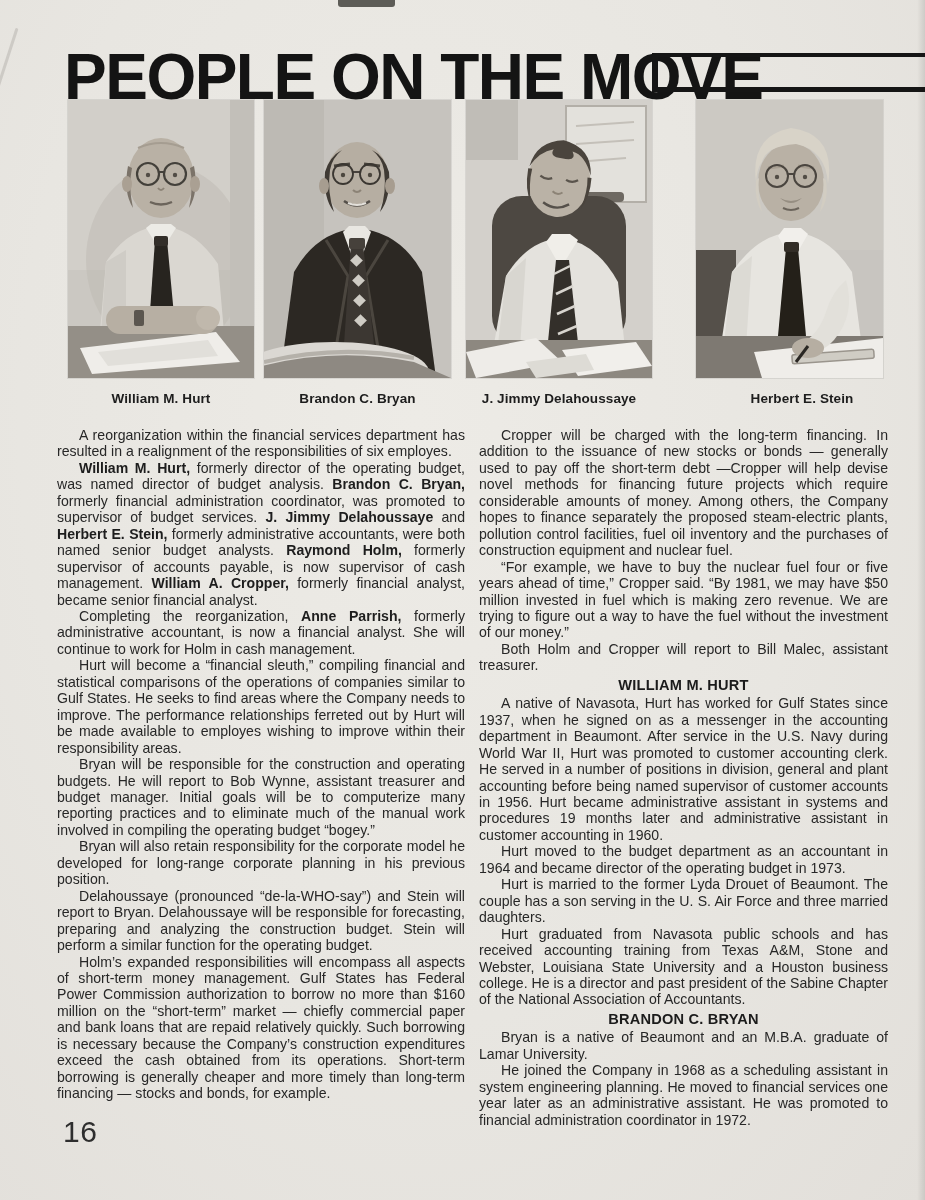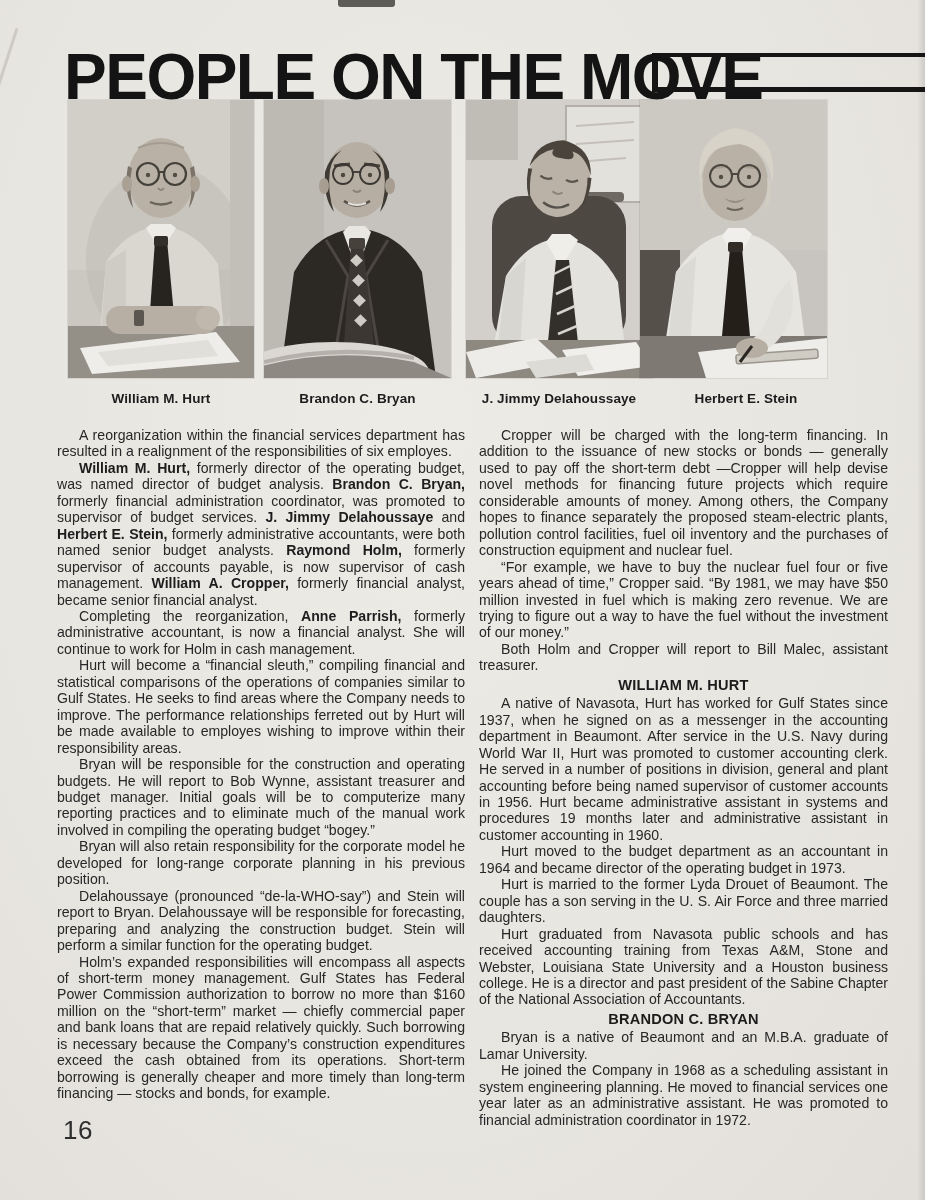--- a/index.html
+++ b/index.html
@@ -22,35 +22,35 @@
     position:absolute;left:652px;top:53px;width:280px;height:30px;
     border-top:4px solid #151515;border-left:6px solid #151515;border-bottom:5px solid #151515;
   }
   figure{position:absolute;top:100px;margin:0;}
   figure svg{display:block;box-shadow:0 0 0 1px rgba(0,0,0,.08);}
   figcaption{
     text-align:center;font-weight:bold;font-size:13.5px;color:#1d1d1d;margin-top:13px;
     letter-spacing:.1px;
   }
   .f1{left:68px;width:186px;} .f2{left:264px;width:187px;}
-  .f3{left:466px;width:186px;} .f4{left:640px;width:212px;}
+  .f3{left:466px;width:186px;} .f4{left:696px;width:212px;}
   .col{
     position:absolute;top:427px;font-size:14.1px;line-height:16.45px;
     text-align:justify;color:#272727;
   }
   .col-left{left:57px;width:408px;}
   .col-right{left:479px;width:409px;}
   .col p{margin:0;text-indent:22px;}
   .col b{font-weight:bold;color:#1d1d1d;}
   .col h3{
     margin:3px 0 2px 0;font-size:14.6px;text-align:center;letter-spacing:.2px;
     color:#1b1b1b;text-indent:0;
   }
   .page-number{
-    position:absolute;left:63px;top:1115px;font-size:26px;color:#2e2e2e;letter-spacing:.5px;
+    position:absolute;left:63px;top:1115px;font-size:30px;color:#2e2e2e;letter-spacing:.5px;
   }
 </style>
 </head>
 <body>
 
 <div class="page">
   <div class="edge-shade"></div>
   <div class="scratch"></div>
   <div class="smudge"></div>
 

